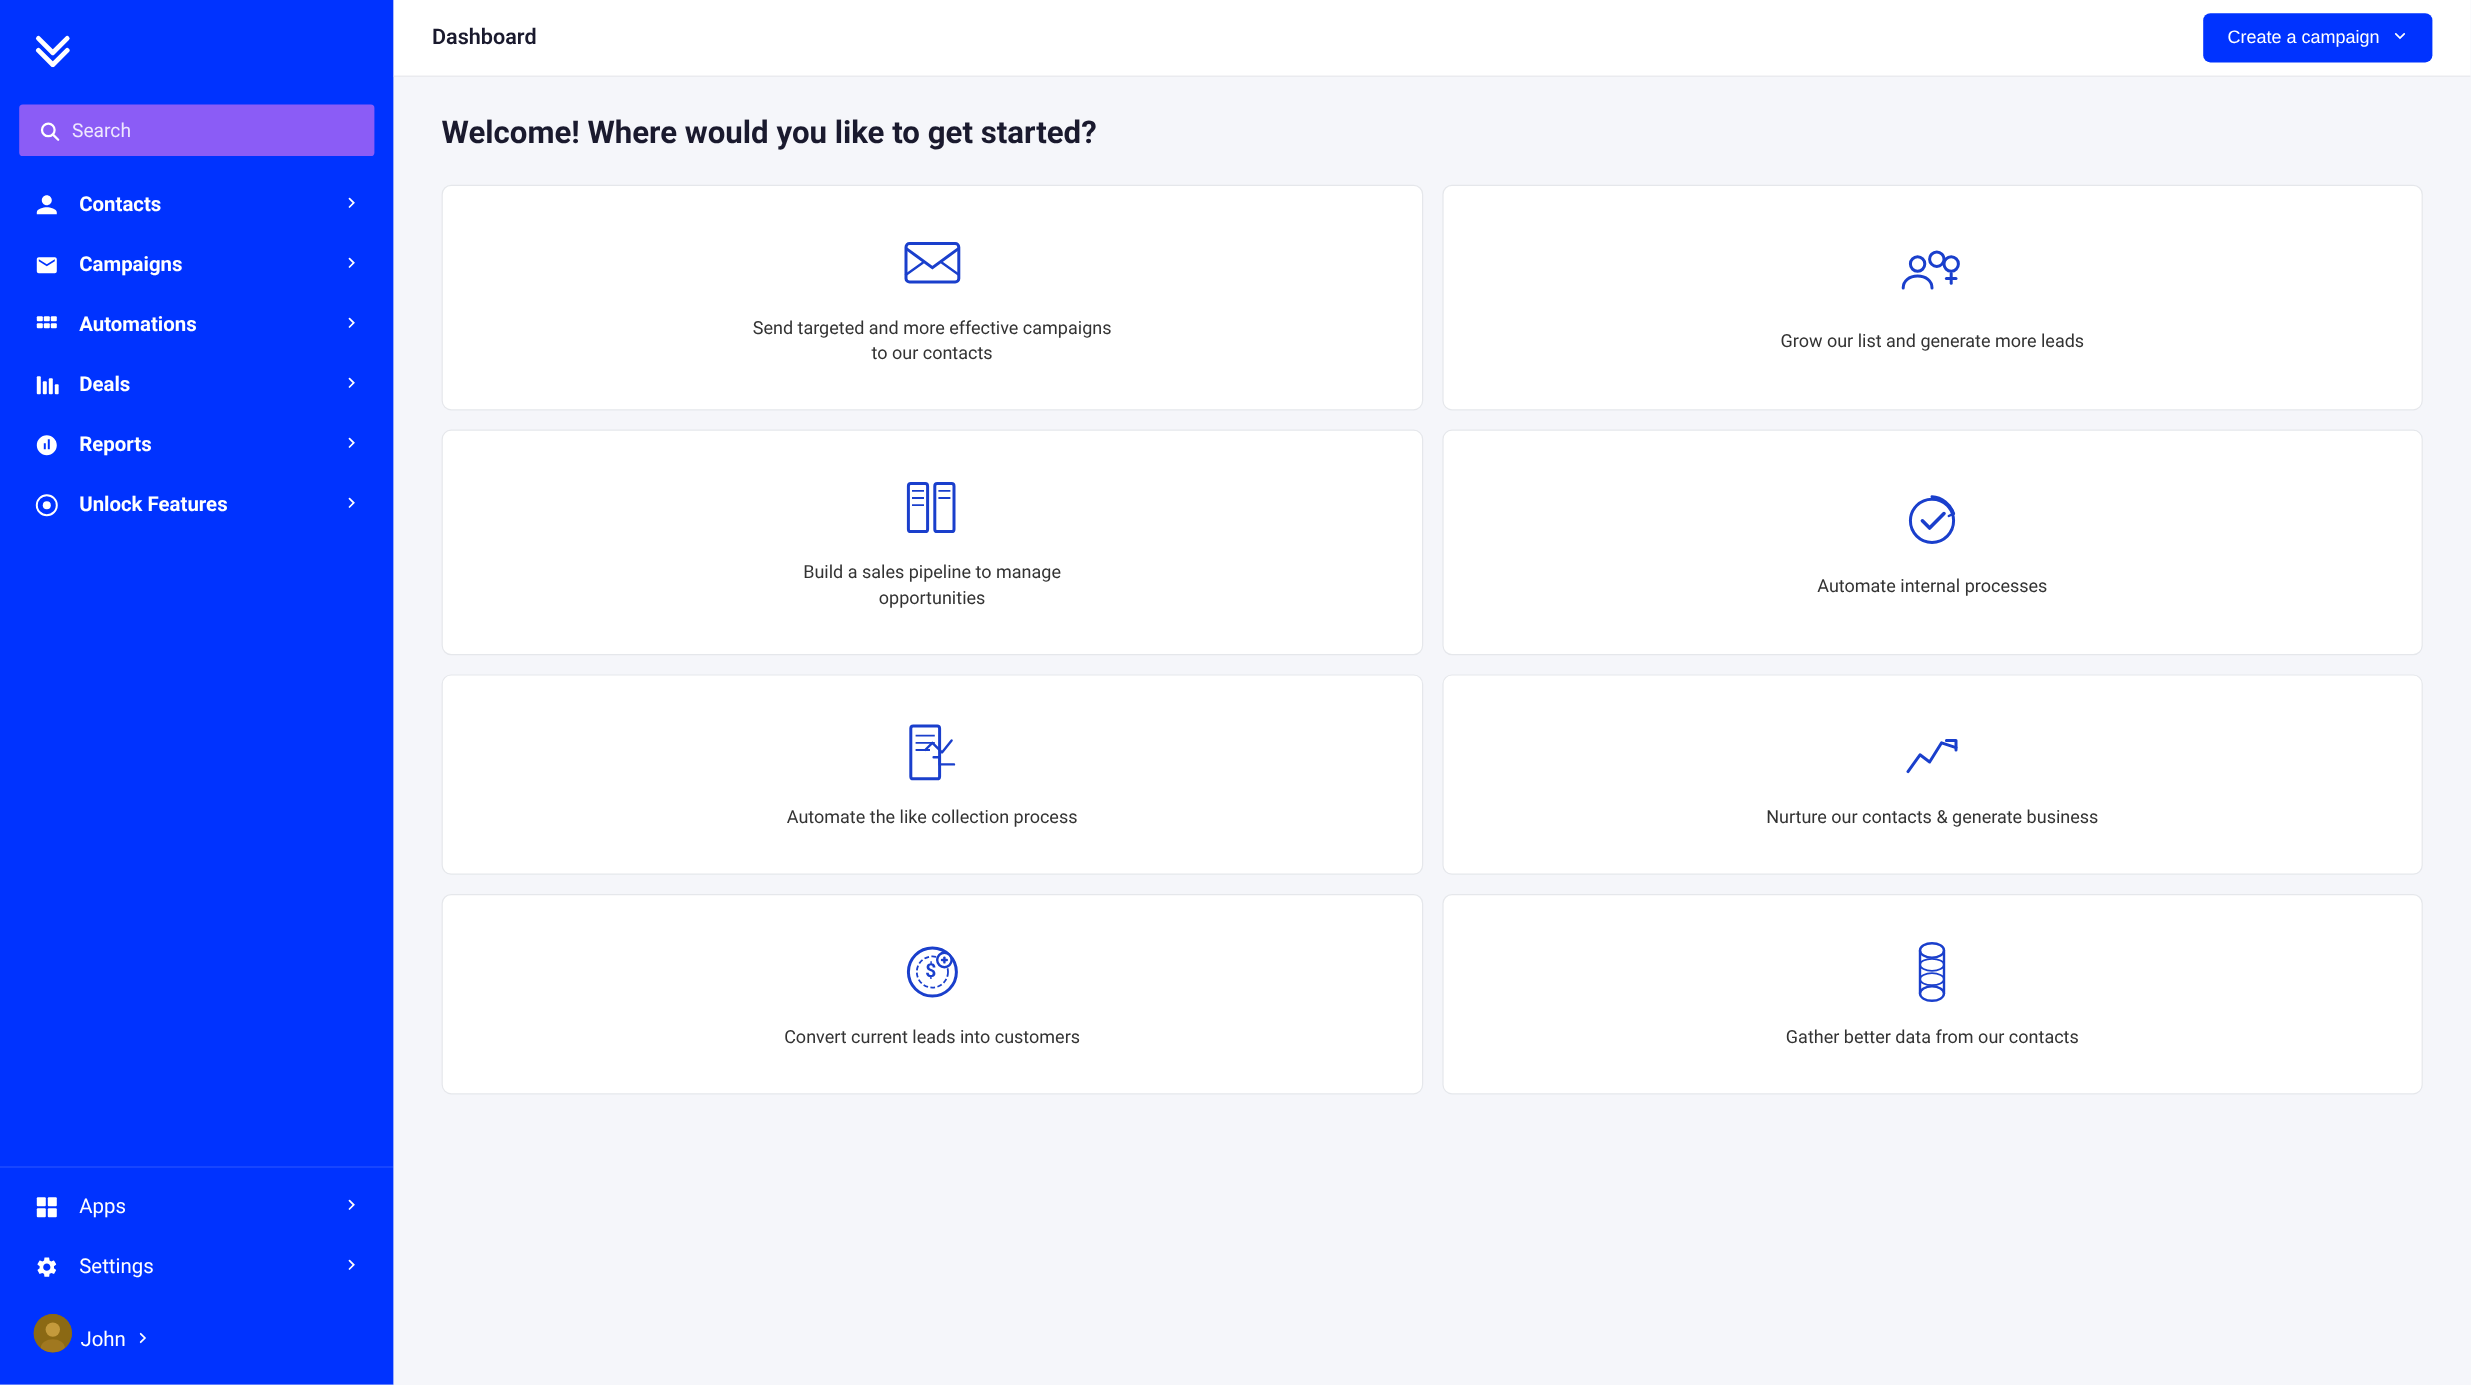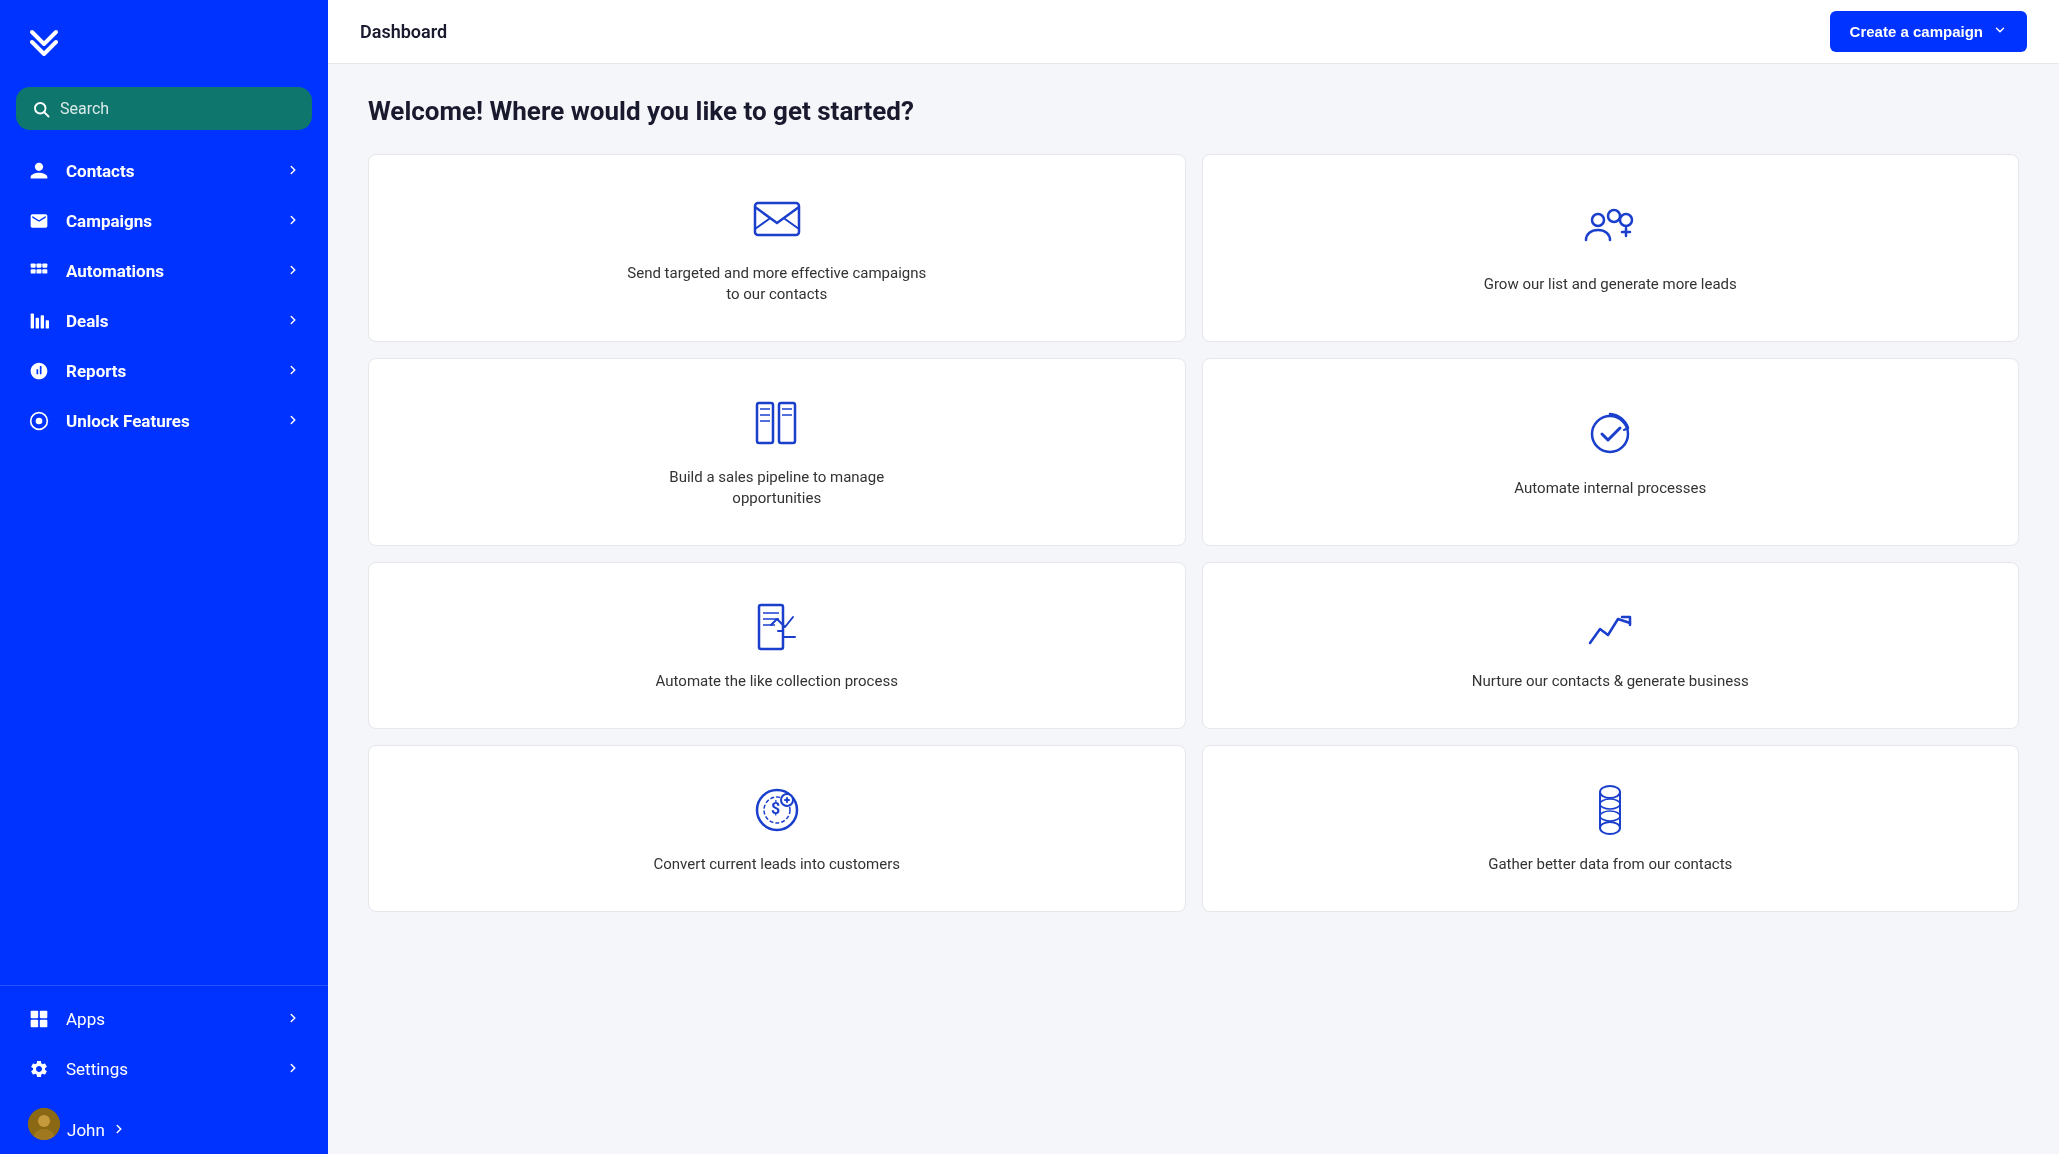--- a/index.html
+++ b/index.html
@@ -20,22 +20,22 @@
       display: flex;
       align-items: center;
     }
     .logo-icon {
       color: white;
       font-size: 28px;
       font-weight: bold;
     }
     .search-bar {
       margin: 0 16px 16px 16px;
-      background: #0f766e;
-      border-radius: 14px;
+      background: #8b5cf6;
+      border-radius: 3px;
       display: flex;
       align-items: center;
       padding: 12px 16px;
       cursor: text;
       gap: 10px;
     }
     .search-bar svg { color: white; flex-shrink: 0; }
     .search-bar span {
       color: rgba(255,255,255,0.85);
       font-size: 16px;
@@ -49,21 +49,21 @@
       cursor: pointer;
       transition: background 0.15s;
       gap: 16px;
       font-size: 17px;
     }
     .nav-item .nav-label { flex: 1; }
     .nav-item .nav-chevron { color: rgba(255,255,255,0.8); }
     .nav-icon { width: 22px; height: 22px; display: flex; align-items: center; justify-content: center; flex-shrink: 0; }
     .sidebar-divider { height: 1px; background: rgba(255,255,255,0.15); margin: 8px 0; }
     .sidebar-bottom {
-      padding-bottom: 0;
+      padding-bottom: 13px;
     }
     .nav-item-user {
       display: flex;
       align-items: flex-end;
       padding: 14px 28px;
       color: white;
       cursor: pointer;
       gap: 7px;
       font-size: 17px;
     }
@@ -104,21 +104,21 @@
       font-weight: 600;
       color: #1a1a2e;
     }
     .create-btn {
       background: #0033ff;
       color: white;
       border: none;
       border-radius: 6px;
       padding: 12px 20px;
       font-size: 15px;
-      font-weight: 700;
+      font-weight: 400;
       cursor: pointer;
       display: flex;
       align-items: center;
       gap: 10px;
       margin-left: 21px;
     }
     .create-btn .btn-chevron { font-size: 12px; }
 
     .content {
       padding: 32px 40px;

